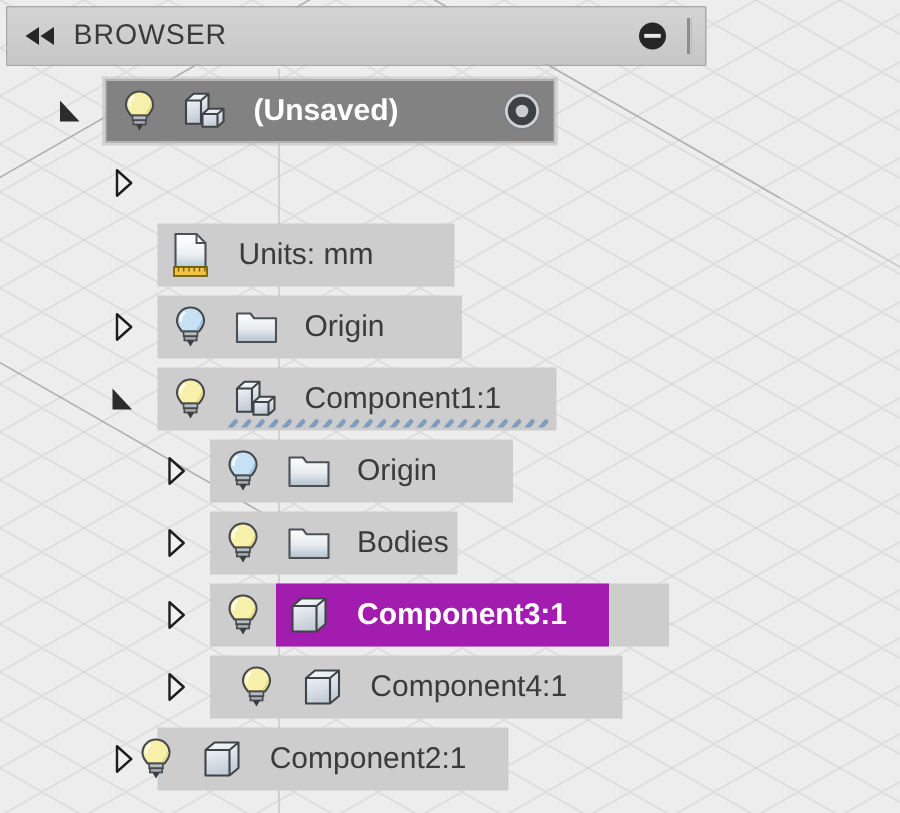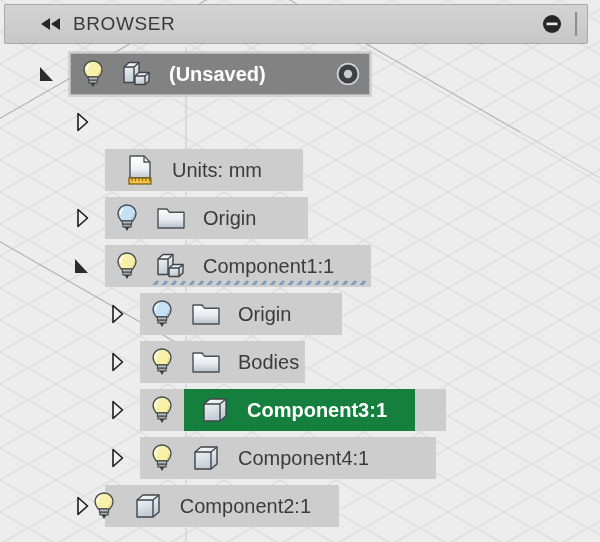--- a/index.html
+++ b/index.html
@@ -22,29 +22,28 @@
     width: 600px; height: 542px;
     background-color: #ededee;
     z-index: 0;
   }
   #canvas-bg svg { display: block; }
 
   
   #panel-header {
     position: absolute;
     left: 4px; top: 4px;
-    width: 584px; height: 40px;
+    width: 467px; height: 40px;
     background: linear-gradient(to bottom, #d3d3d3 0%, #cdcdcd 55%, #c6c6c6 100%);
     border: 1px solid #a9a9a9;
     border-radius: 1px;
     box-sizing: border-box;
     display: flex;
     align-items: center;
     z-index: 5;
-    padding-left: 24px;
   }
   #collapse-arrows {
     width: 44px;
     display: flex;
     align-items: center;
     justify-content: center;
     cursor: pointer;
   }
   .hdr-title {
     font-size: 19px;
@@ -104,22 +103,21 @@
     align-items: center;
     box-sizing: border-box;
     cursor: default;
   }
   .row-pill.root {
     background: #828282;
     border: 1px solid #b7b7b7;
     box-shadow: 0 0 0 2px rgba(190,190,190,0.55);
   }
   .row-pill.selected .sel-fill {
-    background: #15803d;
-    padding-left: 9px;
+    background: #a21caf;
   }
   .sel-fill {
     display: flex;
     align-items: center;
     height: 42px;
     padding-right: 14px;
   }
   .bulb-cell {
     width: 44px;
     display: flex;
@@ -260,21 +258,21 @@
       </div>
     </div>
     <div class="tree-row">
       <div class="disc" style="left: 69px;">
         <svg width="16" height="22" viewBox="0 0 16 22">
           <path d="M4,2.5 L13.5,11 L4,19.5 Z" fill="#f0f0f0" stroke="#1d1d1d" stroke-width="1.6" stroke-linejoin="round"></path>
         </svg>
       </div>
     </div>
     <div class="tree-row">
-      <div class="row-pill" style="left: 105px; width: 198px; justify-content: center;">
+      <div class="row-pill" style="left: 105px; width: 198px;">
         <div class="sel-fill">
           <div class="icon-cell">
             <svg width="28" height="32" viewBox="0 0 28 32">
               <defs>
                 <linearGradient id="docGrad" x1="0" y1="0" x2="0" y2="1">
                   <stop offset="0" stop-color="#ffffff"></stop>
                   <stop offset="0.6" stop-color="#eef1f4"></stop>
                   <stop offset="1" stop-color="#bcc8d3"></stop>
                 </linearGradient>
               </defs>
@@ -504,21 +502,21 @@
           <div class="row-label">Component3:1</div>
         </div>
       </div>
     </div>
     <div class="tree-row">
       <div class="disc" style="left: 104px;">
         <svg width="16" height="22" viewBox="0 0 16 22">
           <path d="M4,2.5 L13.5,11 L4,19.5 Z" fill="#f0f0f0" stroke="#1d1d1d" stroke-width="1.6" stroke-linejoin="round"></path>
         </svg>
       </div>
-      <div class="row-pill" style="left: 140px; width: 296px;">
+      <div class="row-pill" style="left: 140px; width: 275px; justify-content: center;">
         <div class="bulb-cell">
           <svg width="26" height="30" viewBox="0 0 26 30">
             <g>
               <path d="M13,2 C18.2,2 22,6 22,10.8 C22,14.2 20,16.2 18.6,18 L7.4,18 C6,16.2 4,14.2 4,10.8 C4,6 7.8,2 13,2 Z" fill="#f7f0ab" stroke="#46494d" stroke-width="1.4"></path>
               <path d="M9,5.5 C7.2,7 6.4,8.9 6.6,11" fill="none" stroke="#ffffff" stroke-width="1.6" stroke-linecap="round" opacity="0.85"></path>
               <path d="M17.6,16.6 C19.4,14.6 20.6,13 20.6,10.8" fill="none" stroke="#e7db7c" stroke-width="1.4" stroke-linecap="round"></path>
               <rect x="8.4" y="18" width="9.2" height="3.2" fill="#b9bcbf" stroke="#46494d" stroke-width="1.1"></rect>
               <rect x="8.9" y="21.2" width="8.2" height="2.8" fill="#a8abaf" stroke="#46494d" stroke-width="1.1"></rect>
               <path d="M10.6,24 L15.4,24 L13,28 Z" fill="#3a3d40"></path>
             </g>

